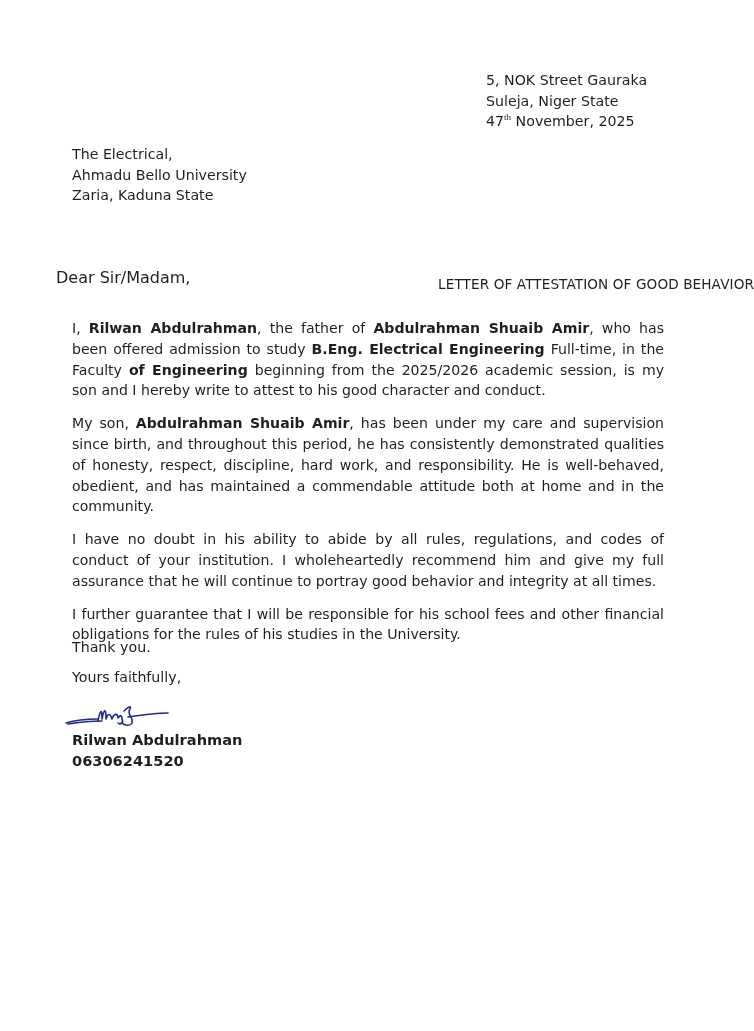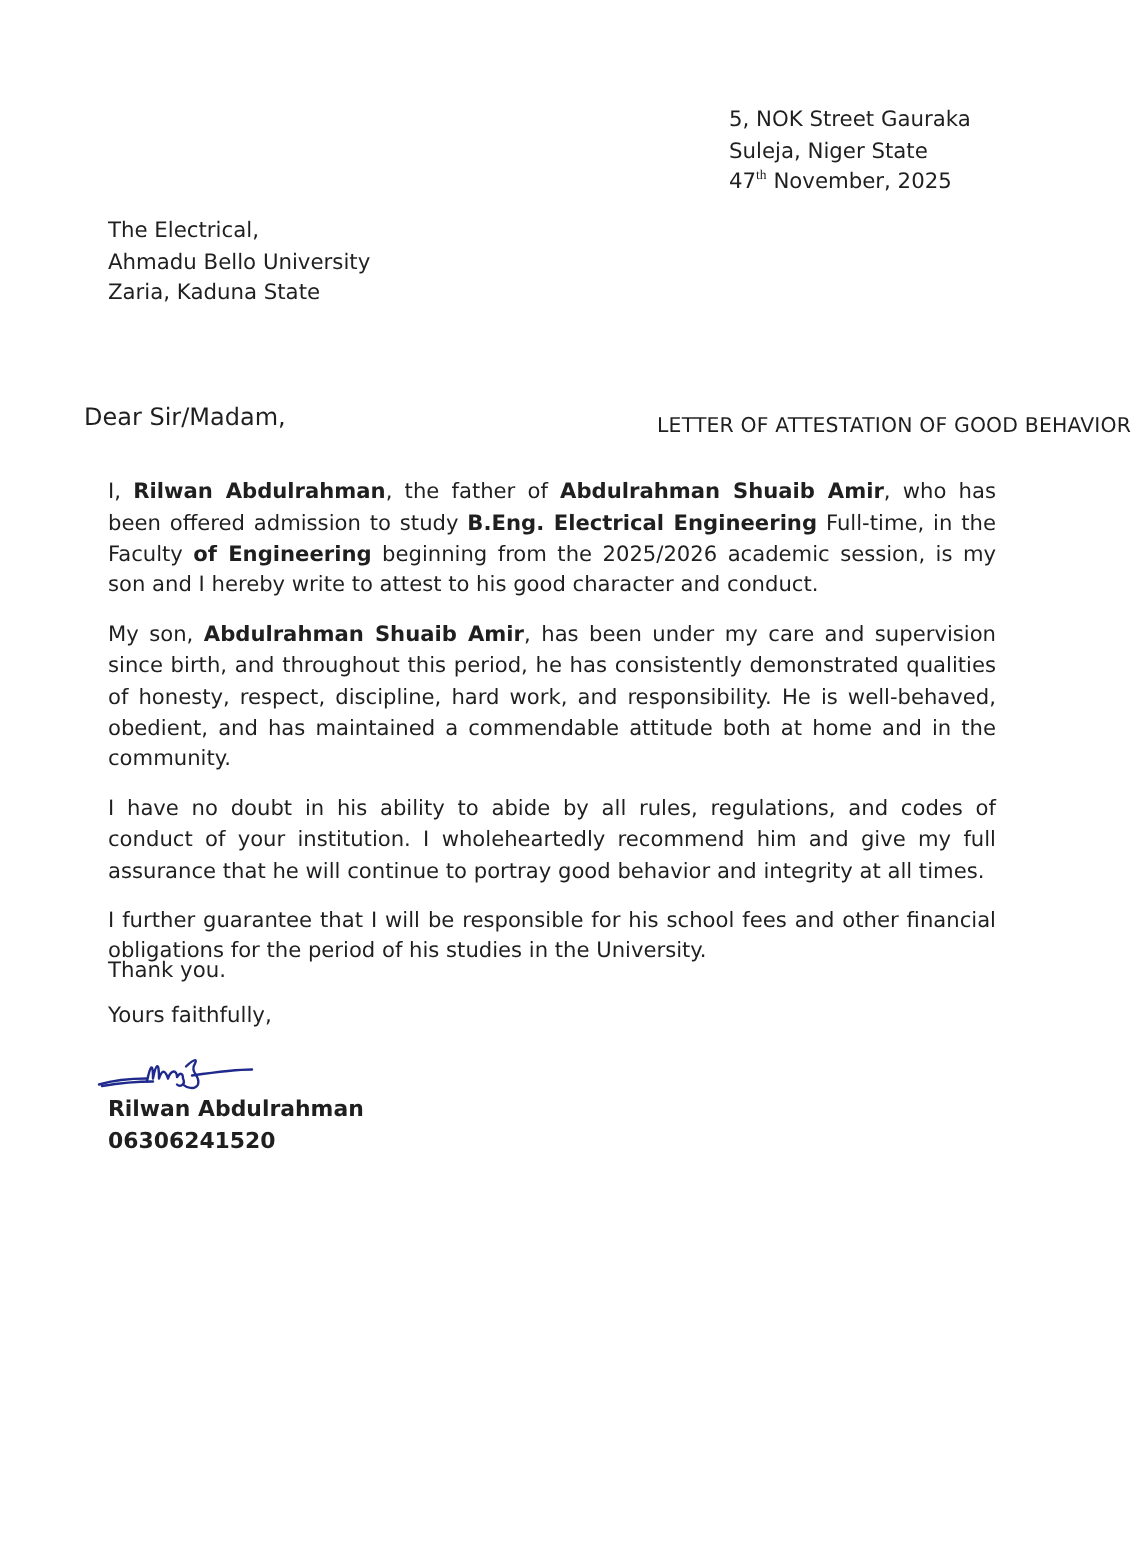--- a/index.html
+++ b/index.html
@@ -37,21 +37,21 @@
 </div>
 
 <div class="salutation">Dear Sir/Madam,</div>
 
 <div class="title">LETTER OF ATTESTATION OF GOOD BEHAVIOR</div>
 
 <div class="body" id="letter-body">
     <p class="para"><span>I, </span><b>Rilwan Abdulrahman</b><span>, the father of </span><b>Abdulrahman Shuaib Amir</b><span>, who has been offered admission to study </span><b>B.Eng. Electrical Engineering</b><span> Full-time, in the Faculty </span><b>of Engineering</b><span> beginning from the 2025/2026 academic session, is my son and I hereby write to attest to his good character and conduct.</span></p>
     <p class="para"><span>My son, </span><b>Abdulrahman Shuaib Amir</b><span>, has been under my care and supervision since birth, and throughout this period, he has consistently demonstrated qualities of honesty, respect, discipline, hard work, and responsibility. He is well-behaved, obedient, and has maintained a commendable attitude both at home and in the community.</span></p>
     <p class="para"><span>I have no doubt in his ability to abide by all rules, regulations, and codes of conduct of your institution. I wholeheartedly recommend him and give my full assurance that he will continue to portray good behavior and integrity at all times.</span></p>
-    <p class="para"><span>I further guarantee that I will be responsible for his school fees and other financial obligations for the period of his studies in the University.</span></p>
+    <p class="para"><span>I further guarantee that I will be responsible for his school fees and other financial obligations for the rules of his studies in the University.</span></p>
   </div>
 
 <div class="closing">
   <div>Thank you.</div>
   <div>Yours faithfully,</div>
 </div>
 
 <svg class="sig" viewBox="0 0 110 32">
   <g id="sig-strokes" fill="none" stroke-linecap="round" stroke-linejoin="round" stroke-width="1.6" stroke="#1f2a8c">
     <path d="M4 26 C 14 23, 26 22, 36 22"></path>

